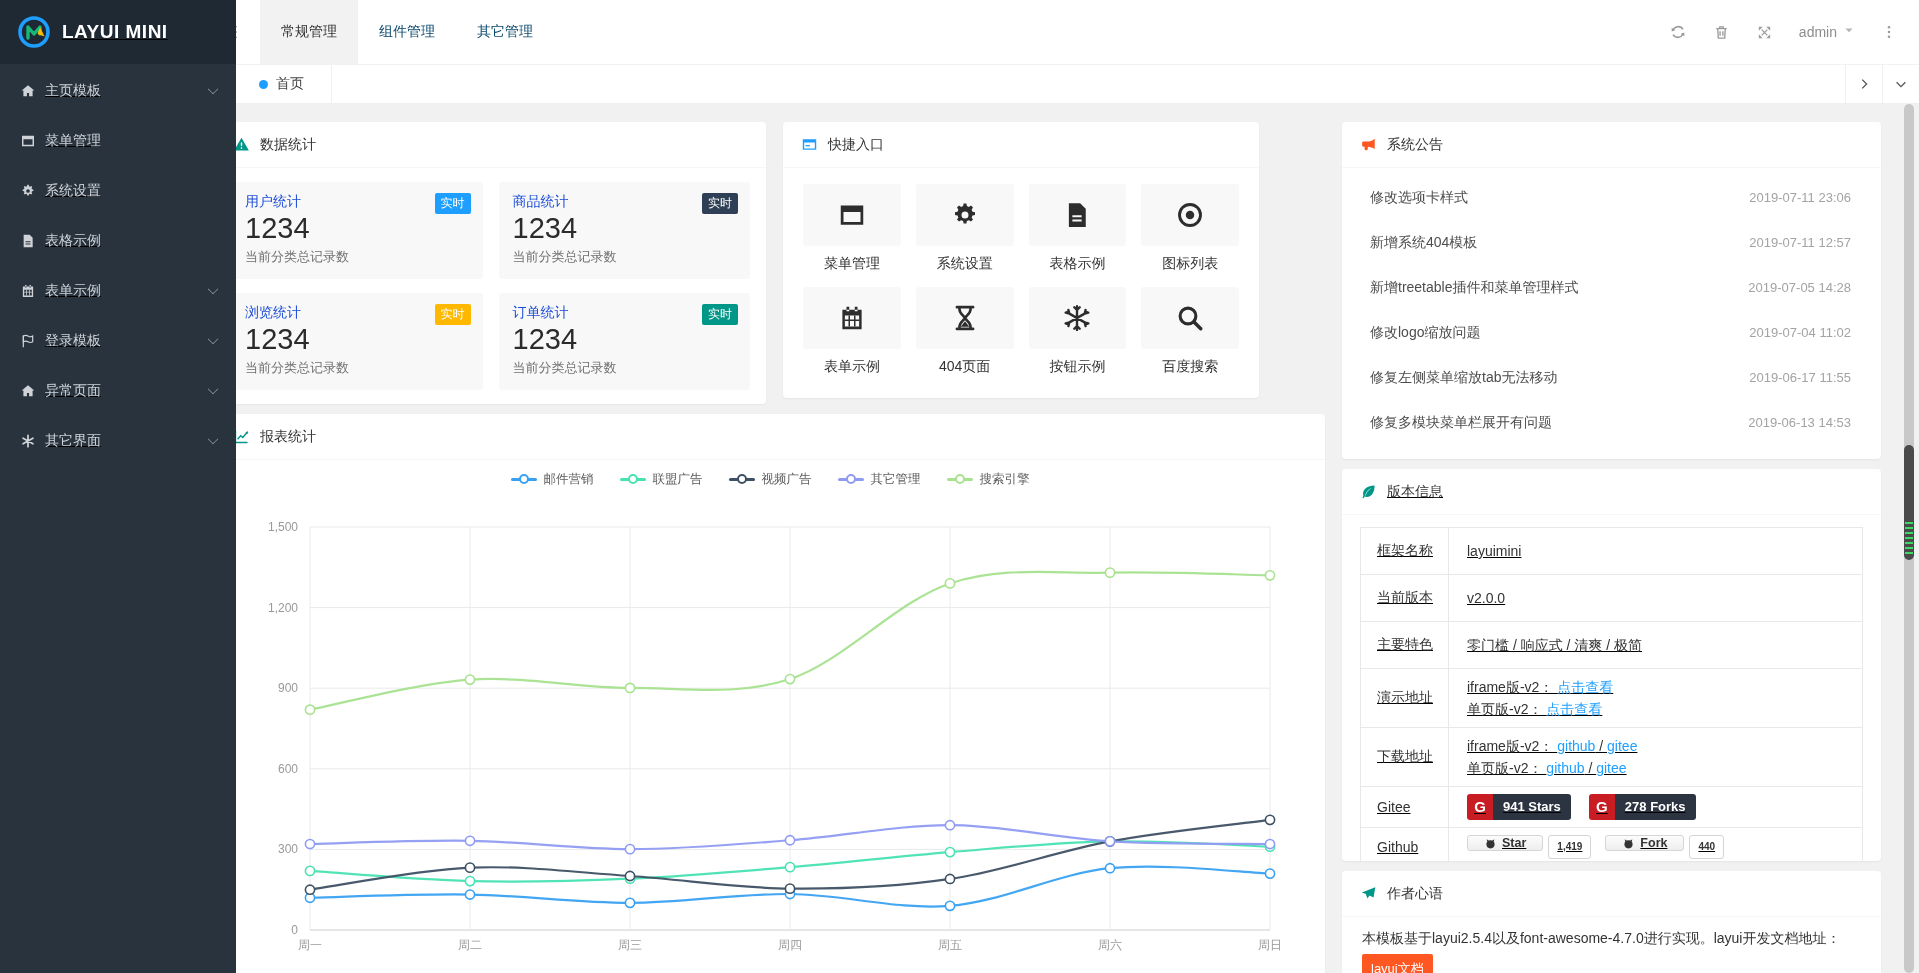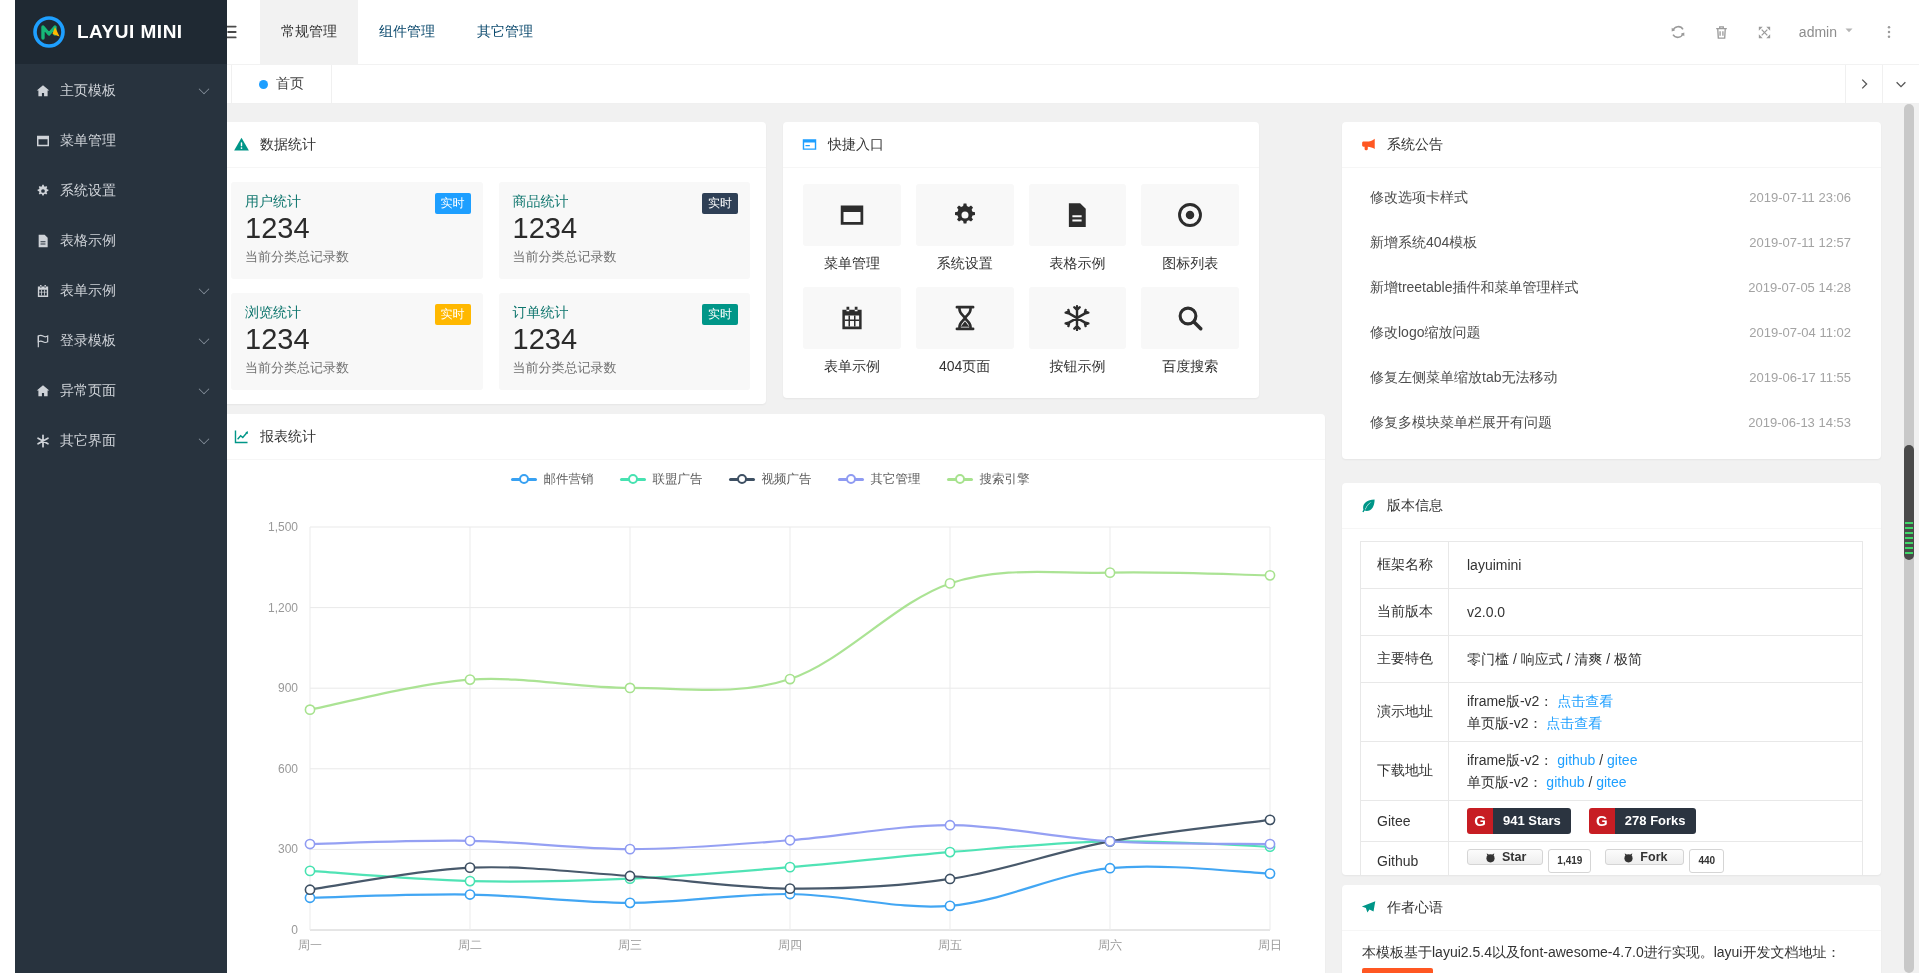--- a/index.html
+++ b/index.html
@@ -1,21 +1,21 @@
 <!DOCTYPE html>
 <html><head>
 <meta charset="utf-8">
 <style>
   * { margin:0; padding:0; box-sizing:border-box; }
   html,body { width:1919px; height:973px; overflow:hidden; background:#fff;
     font-family:"Liberation Sans","DejaVu Sans",sans-serif; }
   .page { position:relative; width:1919px; height:973px; }
 
   
-  .sidebar { position:absolute; left:15px; top:0; width:212px; height:973px; background:#28333E; z-index:5; }
+  .sidebar { position:absolute; left:0; top:0; width:236px; height:973px; background:#28333E; z-index:5;text-decoration:underline; }
   .logo { height:64px; background:#1f2933; display:flex; align-items:center; padding-left:16px; gap:10px; cursor:pointer; }
   .logo-text { color:#fff; font-size:19px; font-weight:bold; letter-spacing:.5px; }
   .side-menu { padding-top:2px; }
   .side-item { height:50px; display:flex; align-items:center; padding:0 18px 0 20px; color:#cfd3d8; font-size:14px; cursor:pointer; }
   .side-item .ic { color:#9aa4ad; }
   .side-item .lbl { margin-left:9px; flex:1; }
   .side-item .chev { width:10px; height:10px; border-right:1.6px solid #8d98a3; border-bottom:1.6px solid #8d98a3; transform:rotate(45deg) scale(.75); margin-top:-4px; }
 
   
   .header { position:absolute; left:198px; top:0; right:0; height:65px; background:#fff; border-bottom:1px solid #f2f2f2; display:flex; align-items:stretch; }
@@ -42,21 +42,21 @@
   .col-left { width:1110px; }
   .col-right { width:539px; }
   .row-top { display:flex; gap:17px; align-items:flex-start; }
   .card { background:#fff; border-radius:4px; box-shadow:0 1px 2px rgba(0,0,0,.05); overflow:hidden; }
   .card-hd { height:46px; display:flex; align-items:center; gap:10px; padding:16px 18px; border-bottom:1px solid #f6f6f6; font-size:14px; color:#333; }
 
   
   .card-stats { width:551px; height:282px; }
   .stats-grid { padding:14px 16px; display:grid; grid-template-columns:1fr 1fr; gap:14px 16px; }
   .stat-panel { position:relative; background:#f8f8f8; border-radius:3px; height:97px; padding:11px 14px; }
-  .stat-label { font-size:14px; color:#0f766e; }
+  .stat-label { font-size:14px; color:#1d4ed8; }
   .stat-badge { position:absolute; top:11px; right:12px; color:#fff; font-size:12px; padding:2px 6px; border-radius:2px; }
   .stat-value { font-size:29px; color:#2b2b2b; margin-top:1px; }
   .stat-desc { font-size:13px; color:#717171; margin-top:3px; }
 
   
   .card-shortcuts { width:476px; height:276px; }
   .sc-grid { padding:16px 20px; display:grid; grid-template-columns:repeat(4,1fr); gap:14px 15px; }
   .sc-cell { text-align:center; cursor:pointer; }
   .sc-box { height:62px; background:#f8f8f8; border-radius:3px; display:flex; align-items:center; justify-content:center; color:#2d2d2d; }
   .sc-lbl { font-size:14px; color:#333; margin-top:9px; }
@@ -72,21 +72,21 @@
   .ax { fill:#999; font-size:12px; }
 
   
   .card-ann { width:539px; height:337px; }
   .ann-list { padding:7px 30px 0 28px; }
   .ann-row { height:45px; display:flex; align-items:center; justify-content:space-between; }
   .ann-txt { font-size:14px; color:#4d4d4d; }
   .ann-date { font-size:13px; color:#a3a3a3; }
 
   
-  .card-version { width:539px; height:392px; margin-top:24px; }
+  .card-version { width:539px; height:392px; margin-top:10px;text-decoration:underline; }
   .ver-body { padding:12px 18px; }
   table.ver { width:100%; border-collapse:collapse; }
   table.ver td { border:1px solid #e8e8e8; font-size:14px; color:#333; }
   td.vlbl { width:88px; padding-left:16px; color:#555; }
   td.vval { padding:7px 0 7px 18px; line-height:22px; }
   .vlink { color:#1E9FFF; text-decoration:none; cursor:pointer; }
   .gitee-badges { display:flex; gap:18px; }
   .gt-badge { display:inline-flex; height:26px; cursor:pointer; }
   .gt-g { width:26px; background:#c71d23; color:#fff; font-weight:bold; font-size:15px; display:flex; align-items:center; justify-content:center; border-radius:3px 0 0 3px; }
   .gt-t { background:#2b3440; color:#fff; font-weight:bold; font-size:13px; display:flex; align-items:center; padding:0 10px; border-radius:0 3px 3px 0; }

